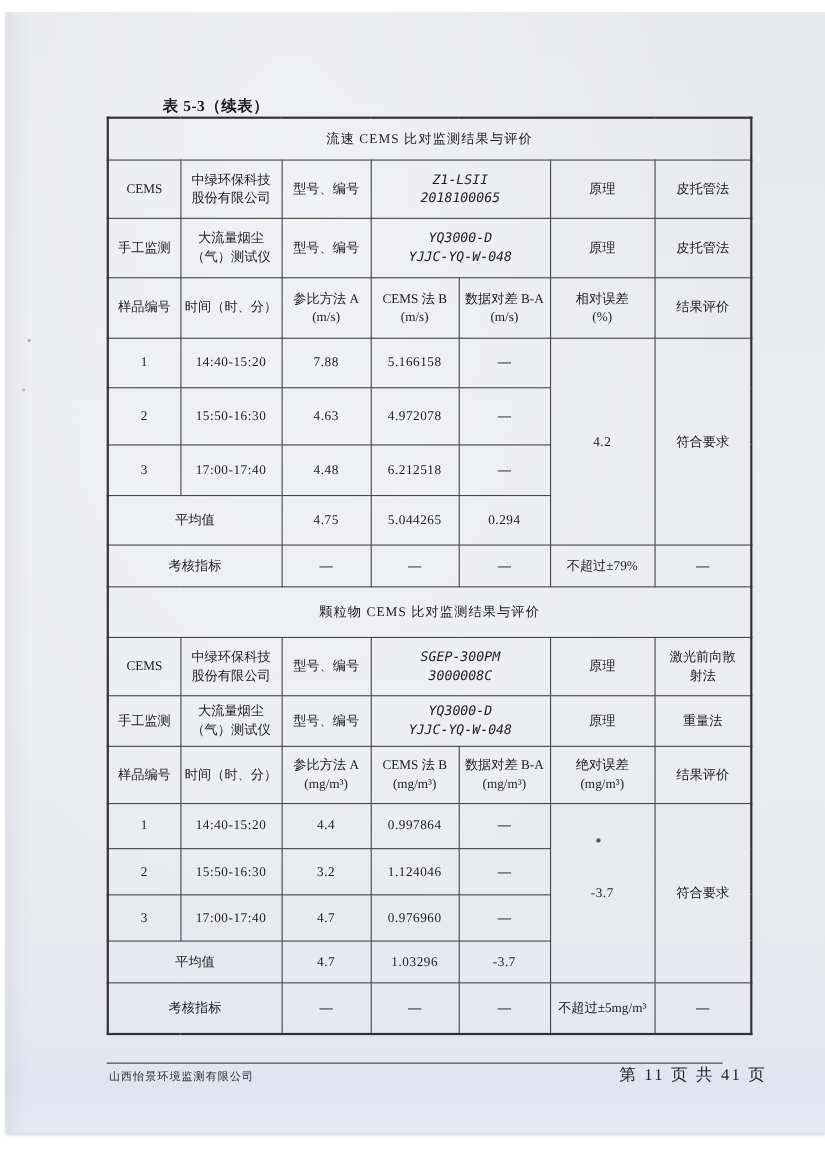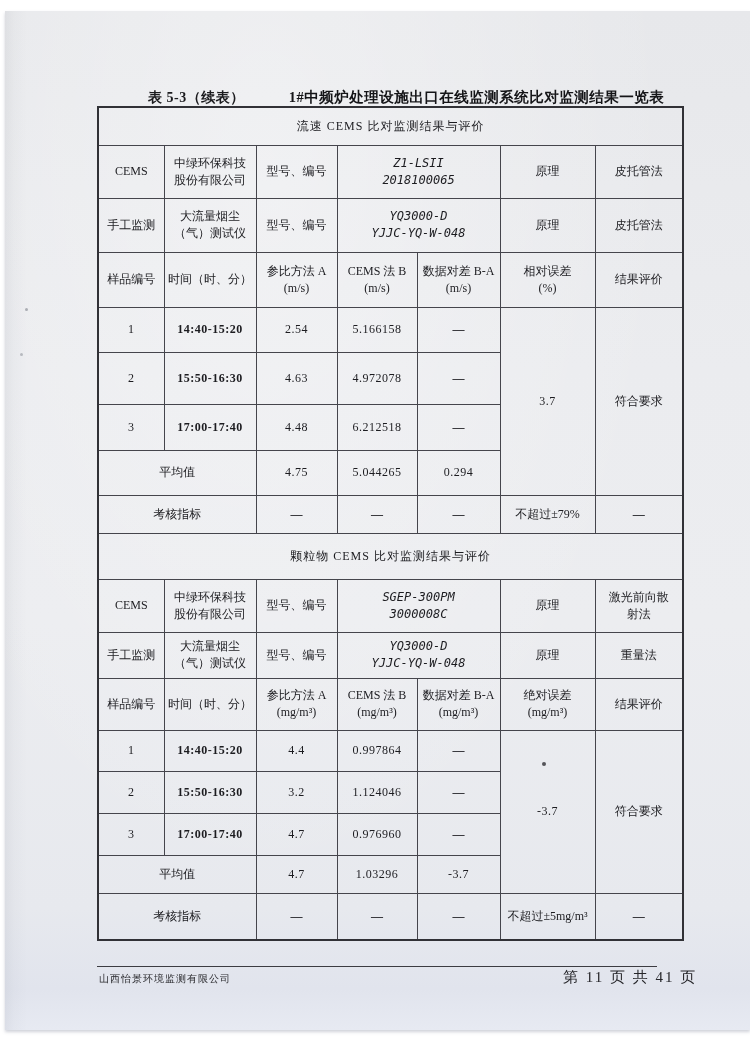--- a/index.html
+++ b/index.html
@@ -33,21 +33,21 @@
   table.report td {
     border:1px solid #45454c;
     text-align:center; vertical-align:middle;
     font-size:12px; color:#1c1c20; line-height:1.4;
     white-space:pre-line; padding:1px 2px;
     overflow:hidden;
   }
   td.section-title { font-size:14px; letter-spacing:1px; color:#17171a; }
   td.mono  { font-family:"DejaVu Sans Mono","Liberation Mono",monospace; font-size:11.5px; letter-spacing:0;font-style:italic; }
   td.num   { font-size:12.5px; letter-spacing:0.5px; }
-  td.time  { font-weight:bold; letter-spacing:0.5px; }
+  td.time  { font-weight:normal; letter-spacing:0.5px; }
   td.dash  { font-size:13px; font-weight:bold; }
 
   .artifact-dot {
     position:absolute; left:542px; top:762px; width:4px; height:4px;
     background:#3a3a3e; border-radius:50%; opacity:0.85;
   }
 
   .footer-rule { position:absolute; left:97px; top:966px; width:560px; height:0;
                  border-top:1.5px solid #3c3c42; }
   .footer-company { position:absolute; left:99px; top:972px; font-size:10px; color:#2a2a2e; letter-spacing:1px; }
@@ -57,21 +57,20 @@
 <body>
 
 <div class="canvas">
   <div class="paper"></div>
   <div class="paper-left-shade"></div>
   <div class="speck" style="left:25px;top:308px;width:3px;height:3px;opacity:.5"></div>
   <div class="speck" style="left:20px;top:353px;width:3px;height:3px;opacity:.4"></div>
 
   <div class="doc-header">
     <span class="table-label">表 5-3（续表）</span>
-    <span class="doc-title">1#中频炉处理设施出口在线监测系统比对监测结果一览表</span>
   </div>
 
   <table class="report">
     <colgroup>
       <col style="width:66px">
         <col style="width:92px">
         <col style="width:81px">
       <col style="width:80px">
         <col style="width:83px">
         <col style="width:95px">
@@ -111,24 +110,24 @@
 (m/s)</td>
       <td>数据对差 B-A
 (m/s)</td>
       <td>相对误差
 (%)</td>
       <td>结果评价</td>
     </tr>
     <tr style="height:45px">
       <td class="num">1</td>
       <td class="time">14:40-15:20</td>
-      <td class="num">2.54</td>
+      <td class="num">7.88</td>
       <td class="num">5.166158</td>
       <td class="dash">—</td>
-      <td rowspan="4" class="num">3.7</td>
+      <td rowspan="4" class="num">4.2</td>
       <td rowspan="4">符合要求</td>
     </tr>
     <tr style="height:52px">
       <td class="num">2</td>
       <td class="time">15:50-16:30</td>
       <td class="num">4.63</td>
       <td class="num">4.972078</td>
       <td class="dash">—</td>
     </tr>
     <tr style="height:46px">

